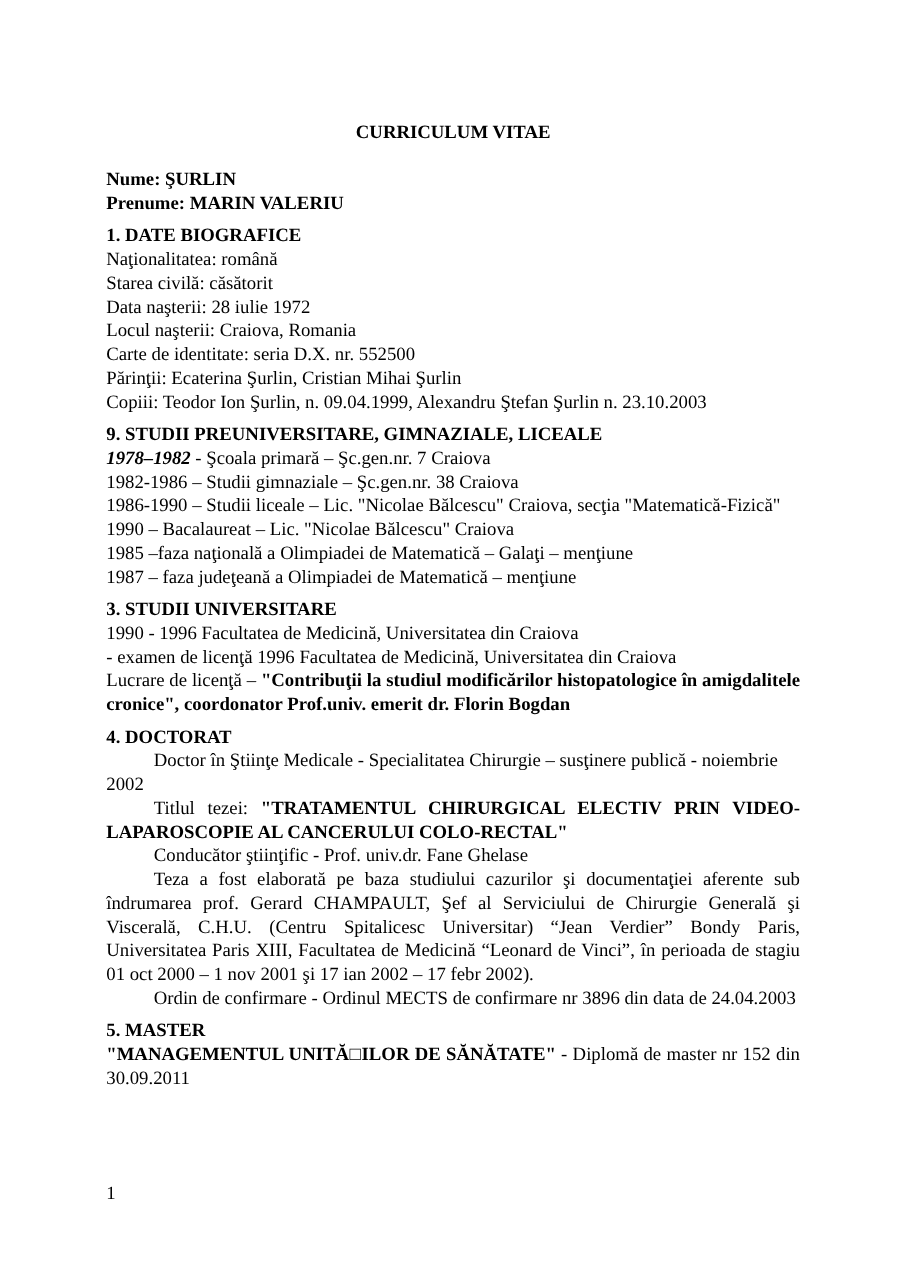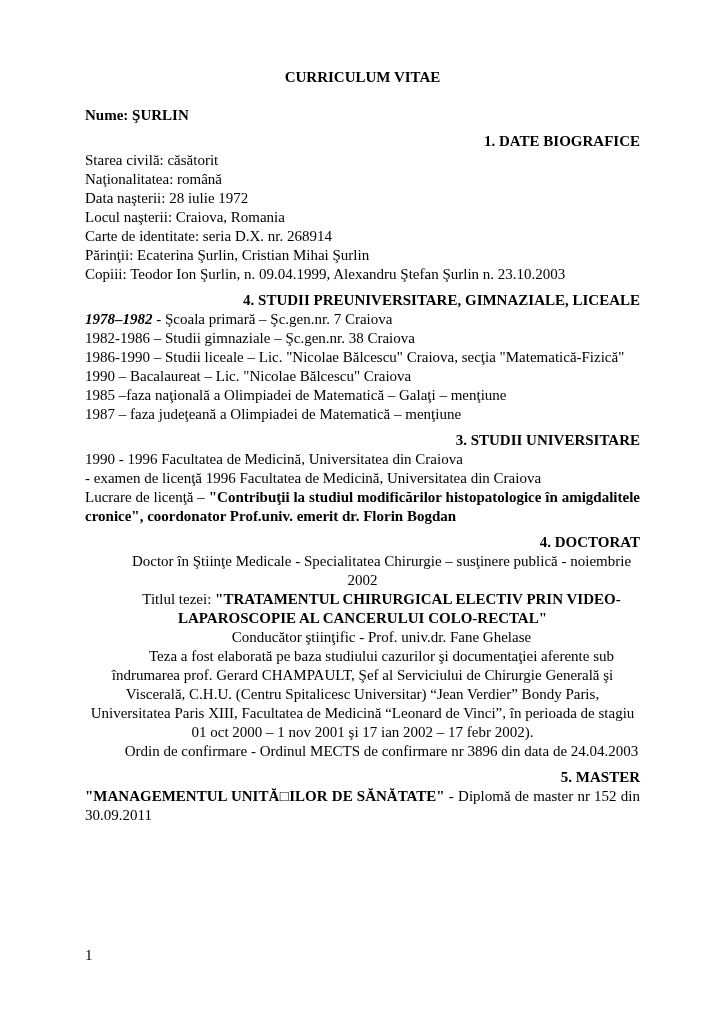--- a/index.html
+++ b/index.html
@@ -12,62 +12,63 @@
     background: #ffffff;
     color: #000000;
     font-family: "Liberation Serif", "DejaVu Serif", serif;
     font-size: 15px;
     line-height: 19px;
     overflow: hidden;
   }
   .content {
     position: absolute;
     left: 85px;
-    top: 68px;
+    top: 97px;
     width: 555px;
   }
   .doc-title {
     text-align: center;
     font-weight: bold;
     margin-bottom: 19px;
   }
   .heading {
-    text-align: right;
+    text-align: left;
     font-weight: bold;
     margin-top: 7px;
   }
   .par { margin: 0; }
   .par.justify { text-align: justify; }
-  .par.indent { text-indent: 38px; text-align: center; }
+  .par.indent { text-indent: 38px; }
   .b { font-weight: bold; }
   .i { font-style: italic; }
   .u { text-decoration: underline; }
   .page-number {
     position: absolute;
     left: 85px;
     top: 946px;
   }
 </style>
 </head>
 <body>
 
 <div class="page">
   <div class="content">
     <div class="doc-title">CURRICULUM VITAE</div>
     <div>
         <div class="par"><span class="b">Nume: ŞURLIN</span></div>
+        <div class="par"><span class="b">Prenume: MARIN VALERIU</span></div>
         <div class="heading"><span>1. DATE BIOGRAFICE</span></div>
+        <div class="par"><span>Naţionalitatea: română</span></div>
         <div class="par"><span>Starea civilă: căsătorit</span></div>
-        <div class="par"><span>Naţionalitatea: română</span></div>
         <div class="par"><span>Data naşterii: 28 iulie 1972</span></div>
         <div class="par"><span>Locul naşterii: Craiova, Romania</span></div>
-        <div class="par"><span>Carte de identitate: seria D.X. nr. 268914</span></div>
+        <div class="par"><span>Carte de identitate: seria D.X. nr. 552500</span></div>
         <div class="par"><span>Părinţii: Ecaterina Şurlin, Cristian Mihai Şurlin</span></div>
         <div class="par"><span>Copiii: Teodor Ion Şurlin, n. 09.04.1999, Alexandru Ştefan Şurlin n. 23.10.2003</span></div>
-        <div class="heading"><span>4. STUDII PREUNIVERSITARE, GIMNAZIALE, LICEALE</span></div>
+        <div class="heading"><span>9. STUDII PREUNIVERSITARE, GIMNAZIALE, LICEALE</span></div>
         <div class="par"><span class="b i">1978–1982 </span><span>- Şcoala primară – Şc.gen.nr. 7 Craiova</span></div>
         <div class="par"><span>1982-1986 – Studii gimnaziale – Şc.gen.nr. 38 Craiova</span></div>
         <div class="par"><span>1986-1990 – Studii liceale – Lic. "Nicolae Bălcescu" Craiova, secţia "Matematică-Fizică"</span></div>
         <div class="par"><span>1990 – Bacalaureat – Lic. "Nicolae Bălcescu" Craiova</span></div>
         <div class="par"><span>1985 –faza naţională a Olimpiadei de Matematică – Galaţi – menţiune</span></div>
         <div class="par"><span>1987 – faza judeţeană a Olimpiadei de Matematică – menţiune</span></div>
         <div class="heading"><span>3. STUDII UNIVERSITARE</span></div>
         <div class="par"><span>1990 - 1996 Facultatea de Medicină, Universitatea din Craiova</span></div>
         <div class="par"><span>- examen de licenţă 1996 Facultatea de Medicină, Universitatea din Craiova</span></div>
         <div class="par justify"><span>Lucrare de licenţă – </span><span class="b">"Contribuţii la studiul modificărilor histopatologice în amigdalitele cronice", coordonator Prof.univ. emerit dr. Florin Bogdan</span></div>

